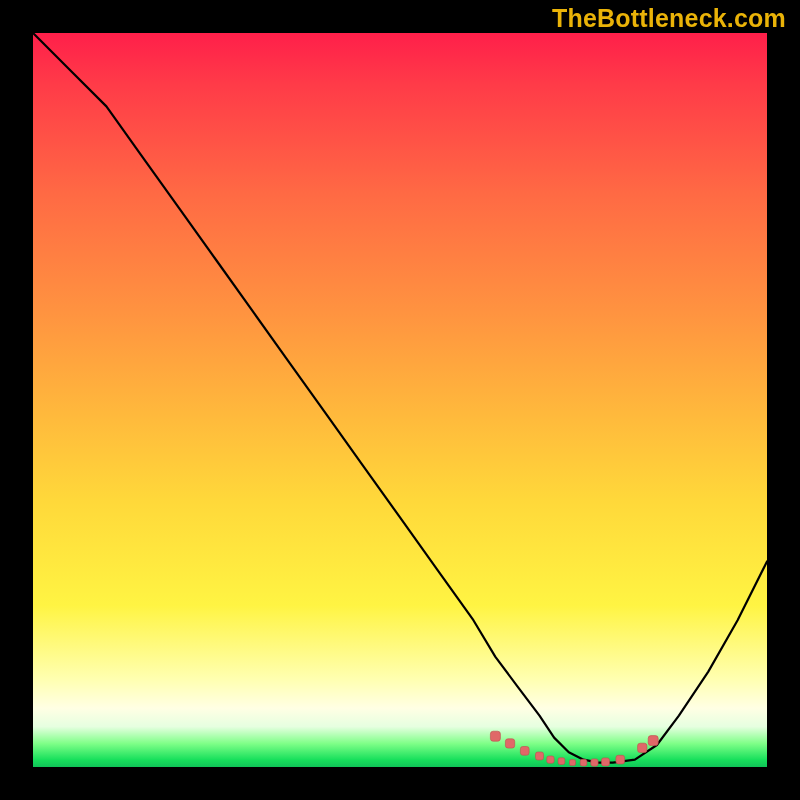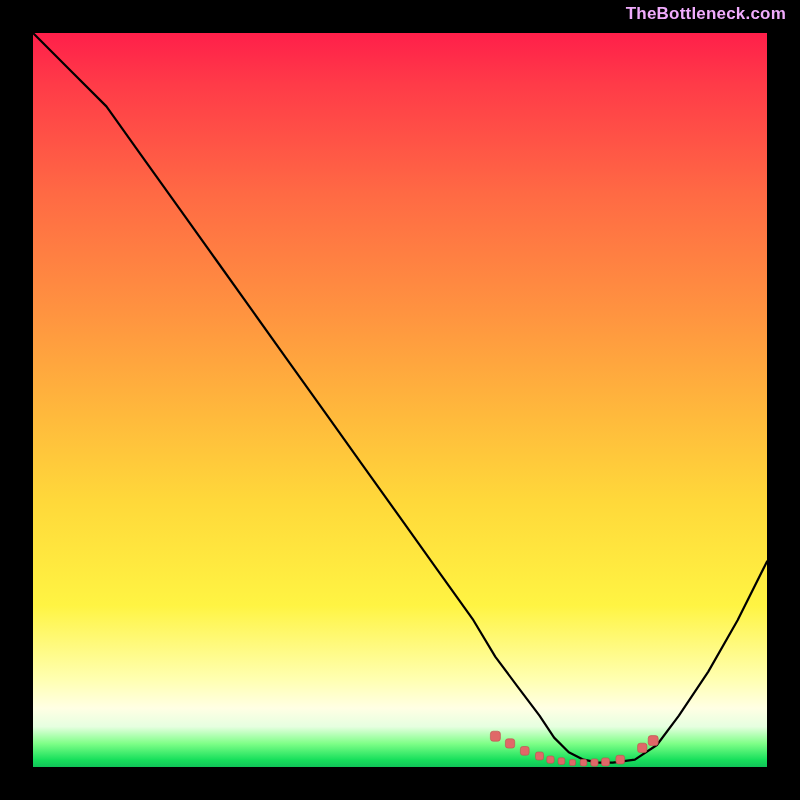--- a/index.html
+++ b/index.html
@@ -14,22 +14,22 @@
   .frame {
     position: relative;
     width: 800px;
     height: 800px;
     background: #000;
   }
   .watermark {
     position: absolute;
     top: 4px;
     right: 14px;
-    color: #f0abfc;
-    font-size: 17px;
+    color: #eab308;
+    font-size: 25px;
     font-weight: 600;
     letter-spacing: 0.2px;
     z-index: 5;
     user-select: none;
   }
   .plot {
     position: absolute;
     left: 33px;
     top: 33px;
     width: 734px;

